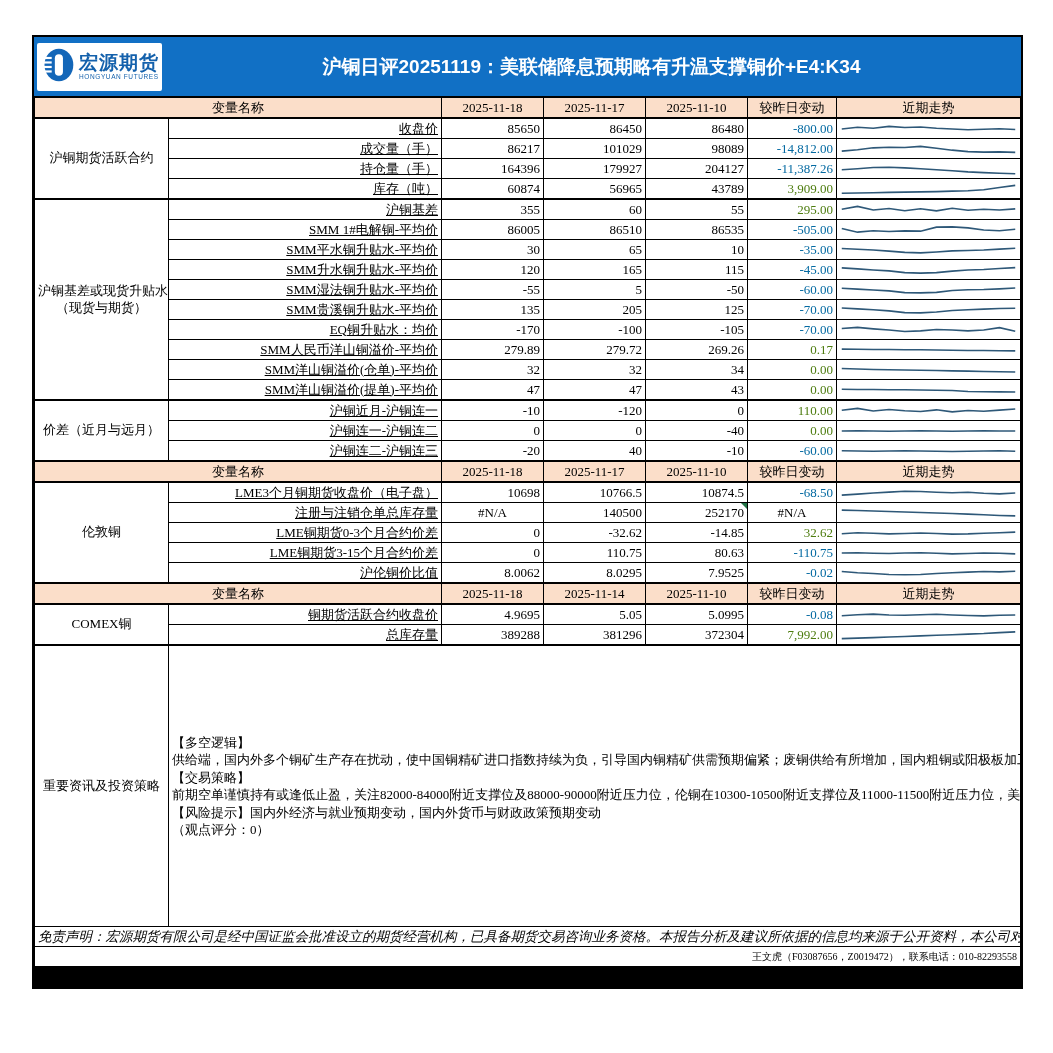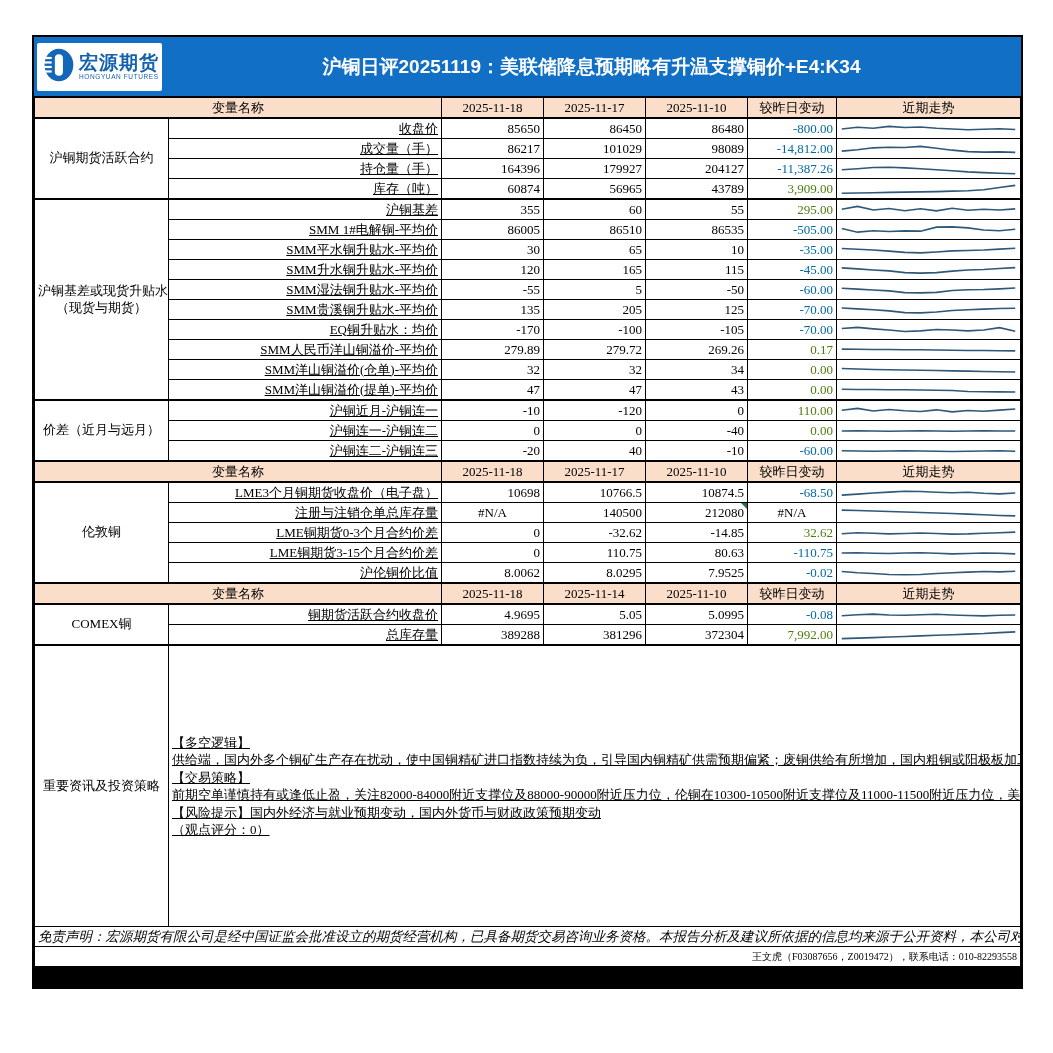--- a/index.html
+++ b/index.html
@@ -28,21 +28,21 @@
   td.na    { text-align:center; }
   .chg-neg { color:#0369a1; }
   .chg-pos { color:#4d7c0f; }
   td.trend { padding:0 2px; position:relative; }
   svg.spark { display:block; width:100%; height:18px; }
   td.flagged { position:relative; }
   td.flagged::after { content:""; position:absolute; top:0; right:0; width:0; height:0;
                       border-top:6px solid #217346; border-left:6px solid transparent; }
 
   
-  td.strategy-cell { white-space:normal; vertical-align:middle; padding:4px 8px;text-decoration:underline; }
+  td.strategy-cell { white-space:normal; vertical-align:middle; padding:4px 8px; }
   .strategy-inner { display:flex; flex-direction:column; justify-content:center; min-height:280px; }
   .strategy-inner p { margin:0; font-size:13px; line-height:17.5px; text-align:justify; }
 
   
   td.disclaimer-cell { white-space:normal; font-style:italic; font-size:13.5px; line-height:19px;
                        text-align:justify; padding:3px 8px; vertical-align:top; border-top-width:2px; }
   td.contact-cell { text-align:right; font-size:10px; height:25px; padding-right:4px; }
   td.bottombar-cell { background:#000; height:7px; padding:0; border:none; }
 </style>
 </head>
@@ -322,21 +322,21 @@
           <td class="trend">
             <svg class="spark" viewBox="0 0 100 20" preserveAspectRatio="none">
               <polyline points="1.0,12.4 9.9,11.3 18.8,10.0 27.7,9.0 36.6,8.1 45.5,8.4 54.5,9.2 63.4,9.7 72.3,9.2 81.2,10.3 90.1,11.0 99.0,10.0" fill="none" stroke="#2E5878" stroke-width="1.6" vector-effect="non-scaling-stroke"></polyline>
             </svg>
           </td>
         </tr>
         <tr>
           <td class="name">注册与注销仓单总库存量</td>
           <td class="na">#N/A</td>
           <td class="num">140500</td>
-          <td class="num flagged">212080</td>
+          <td class="num flagged">252170</td>
           <td class="na">#N/A</td>
           <td class="trend">
             <svg class="spark" viewBox="0 0 100 20" preserveAspectRatio="none">
               <polyline points="1.0,6.8 9.9,7.3 18.8,7.8 27.7,8.4 36.6,8.9 45.5,9.4 54.5,10.0 63.4,10.6 72.3,11.3 81.2,11.9 90.1,12.7 99.0,13.2" fill="none" stroke="#2E5878" stroke-width="1.6" vector-effect="non-scaling-stroke"></polyline>
             </svg>
           </td>
         </tr>
         <tr>
           <td class="name">LME铜期货0-3个月合约价差</td>
           <td class="num">0</td>

